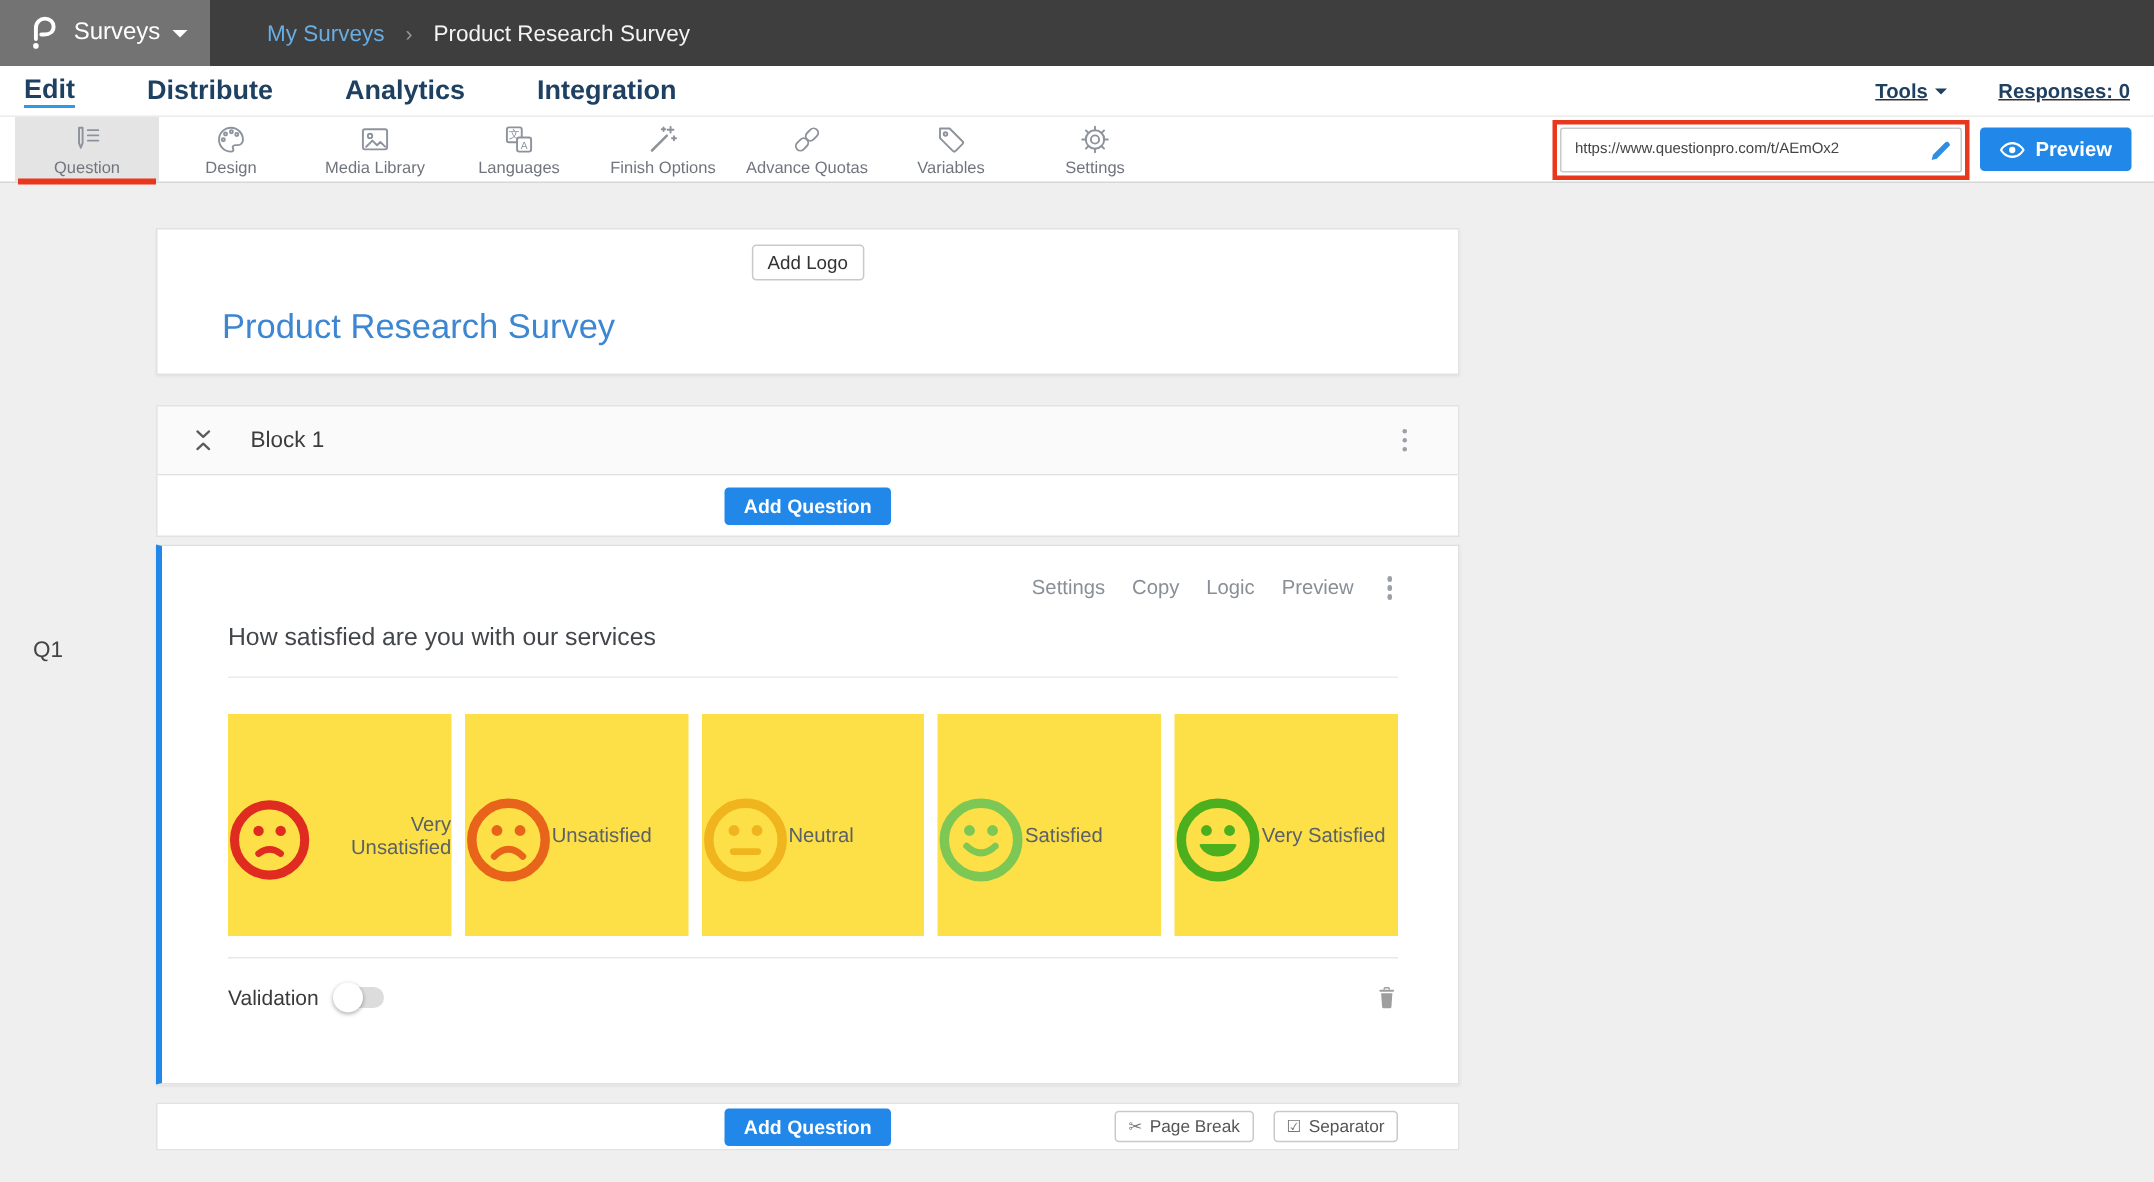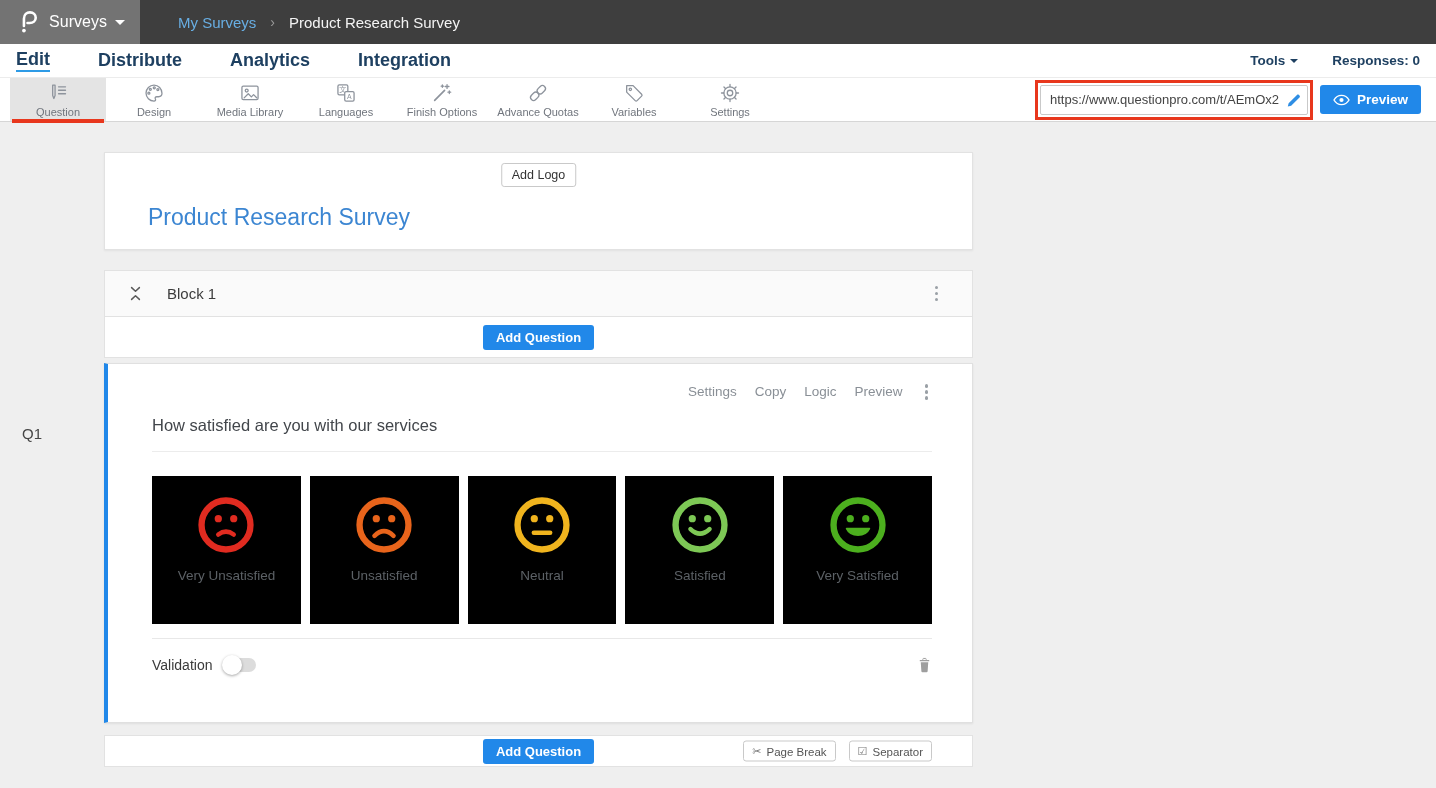--- a/index.html
+++ b/index.html
@@ -20,34 +20,34 @@
   .topbar-right { margin-left:auto; display:flex; align-items:center; gap:10px; padding-right:14px; }
   .circle-btn { width:29px; height:29px; border:1.5px solid #fff; border-radius:50%; display:flex; align-items:center; justify-content:center; color:#fff; font-weight:bold; font-size:15px; cursor:pointer; background:transparent; }
   .upgrade-btn { height:28px; padding:0 18px; border:none; border-radius:14px; background:linear-gradient(180deg,#fbb117,#f39c04); color:#fff; font-weight:bold; font-size:13px; cursor:pointer; font-family:inherit; }
   .avatar { width:30px; height:30px; border-radius:50%; border:1px solid #777; background:#241f1b; overflow:hidden; cursor:pointer; position:relative; }
   .avatar::before { content:""; position:absolute; left:9px; top:5px; width:12px; height:12px; border-radius:50%; background:#8a6f55; }
   .avatar::after { content:""; position:absolute; left:4px; top:16px; width:22px; height:14px; border-radius:50% 50% 0 0; background:#3a3d45; }
   
   .navrow { height:33px; background:#fff; display:flex; align-items:center; padding:0 16px; }
   .nav-tab { font-size:18px; font-weight:bold; color:#1e4061; margin-right:48px; cursor:pointer; padding-bottom:0; }
   .nav-tab.active { border-bottom:2px solid #2e9be6; }
-  .nav-right { margin-left:auto; display:flex; align-items:center; gap:34px; }
+  .nav-right { margin-left:auto; display:flex; align-items:center; gap:34px;text-decoration:underline; }
   .tools-link { font-size:13.5px; font-weight:bold; color:#1e4061; cursor:pointer; display:flex; align-items:center; gap:5px; }
   .tools-link .caret-down { border-top-color:#1e4061; border-left-width:4px; border-right-width:4px; border-top-width:4px; }
   .responses { font-size:13.5px; font-weight:bold; color:#1e4061; }
   
   .toolbar { height:45px; background:#fff; border-top:1px solid #ececec; border-bottom:1px solid #d6d6d6; display:flex; align-items:stretch; padding-left:10px; }
   .tool-item { width:96px; display:flex; flex-direction:column; align-items:center; justify-content:center; gap:2px; cursor:pointer; position:relative; }
   .tool-item.active { background:#e4e4e4; }
   .tool-item .t-label { font-size:11px; color:#70757d; white-space:nowrap; }
   .tool-item svg { stroke:#8d939c; fill:none; stroke-width:1.4; stroke-linecap:round; stroke-linejoin:round; }
   .hl-underline { position:absolute; left:2px; right:2px; bottom:-2px; height:4px; }
   .toolbar-right { margin-left:auto; display:flex; align-items:center; gap:12px; padding-right:15px; }
   .url-wrap { position:relative; display:flex; align-items:center; }
-  .url-input { width:268px; height:30px; border:1px solid #c9c9c9; border-radius:2px; padding:0 26px 0 9px; font-size:13px; color:#444; font-family:inherit; background:#fff; }
+  .url-input { width:268px; height:30px; border:1px solid #c9c9c9; border-radius:2px; padding:0 26px 0 9px; font-size:10px; color:#444; font-family:inherit; background:#fff; }
   .url-edit { position:absolute; right:7px; top:8px; cursor:pointer; }
   .hl-box { position:absolute; left:-5px; top:-5px; right:-5px; bottom:-5px; border:3px solid; pointer-events:none; }
   .preview-btn { height:29px; padding:0 13px; background:#2188e9; border:none; border-radius:3px; color:#fff; font-size:13.5px; font-weight:bold; display:flex; align-items:center; gap:7px; cursor:pointer; font-family:inherit; }
   
   .main { position:relative; padding-top:30px; }
   .q-index { position:absolute; left:22px; top:303px; font-size:15px; color:#454545; }
   .content-col { width:869px; margin-left:104px; }
   .card { background:#fff; border:1px solid #e2e2e2; box-shadow:0 1px 2px rgba(0,0,0,0.06); }
   .title-card { height:98px; position:relative; margin-bottom:20px; }
   .add-logo-btn { position:absolute; left:50%; transform:translateX(-50%); top:10px; height:24px; padding:0 10px; background:#fff; border:1px solid #c9c9c9; border-radius:3px; font-size:12.5px; color:#333; cursor:pointer; font-family:inherit; }
@@ -59,21 +59,21 @@
   .kebab i { width:3.5px; height:3.5px; border-radius:50%; background:#9aa0a6; }
   .strip { background:#fff; border:1px solid #e2e2e2; border-top:none; display:flex; align-items:center; justify-content:center; }
   .add-q-strip { height:41px; }
   .btn-primary { height:25px; padding:0 13px; background:#2188e9; border:none; border-radius:3px; color:#fff; font-size:13px; font-weight:bold; cursor:pointer; font-family:inherit; }
   .question-card { margin-top:5px; background:#fff; border:1px solid #e0e0e0; border-left:4px solid #2188e9; box-shadow:0 1px 2px rgba(0,0,0,0.07); padding:16px 40px 0 44px; height:360px; }
   .q-menu { display:flex; justify-content:flex-end; align-items:center; gap:0; }
   .q-menu-link { font-size:13.5px; color:#898f96; margin-left:18px; cursor:pointer; }
   .q-menu .kebab { margin-left:18px; }
   .q-title { margin-top:12px; font-size:16.5px; font-weight:500; color:#42464b; padding-bottom:16px; border-bottom:1px solid #ececec; cursor:text; }
   .smiley-row { display:flex; gap:9px; margin-top:24px; }
-  .smiley-card { width:166px; height:148px; background:#000000; display:flex; flex-direction:column; align-items:center; cursor:pointer; }
+  .smiley-card { width:166px; height:148px; background:#fde047; display:flex; flex-direction:row; align-items:center; cursor:pointer;text-align:right; }
   .smiley-card svg { margin-top:20px; }
   .smiley-label { margin-top:14px; font-size:13.5px; color:#5c6166; }
   .q-links { display:flex; justify-content:flex-end; gap:17px; margin-top:13px; }
   .q-link { font-size:13.5px; color:#2b7ccd; cursor:pointer; }
   .q-validation { margin-top:14px; border-top:1px solid #e8e8e8; display:flex; align-items:center; padding:17px 0 18px; }
   .validation-label { font-size:14px; color:#3a3a3a; }
   .toggle { width:32px; height:14px; background:#dcdcdc; border-radius:7px; position:relative; margin-left:12px; cursor:pointer; }
   .toggle .knob { width:20px; height:20px; background:#fff; border-radius:50%; position:absolute; left:-2px; top:-3px; box-shadow:0 1px 3px rgba(0,0,0,0.35); }
   .trash-btn { margin-left:auto; cursor:pointer; display:flex; }
   .footer-strip { margin-top:12px; height:32px; border:1px solid #e2e2e2; position:relative; }

